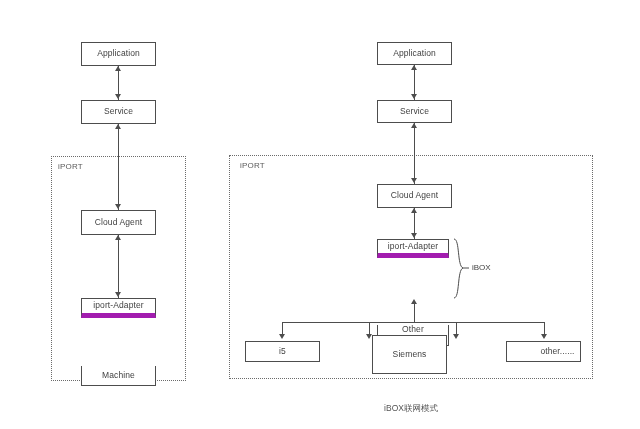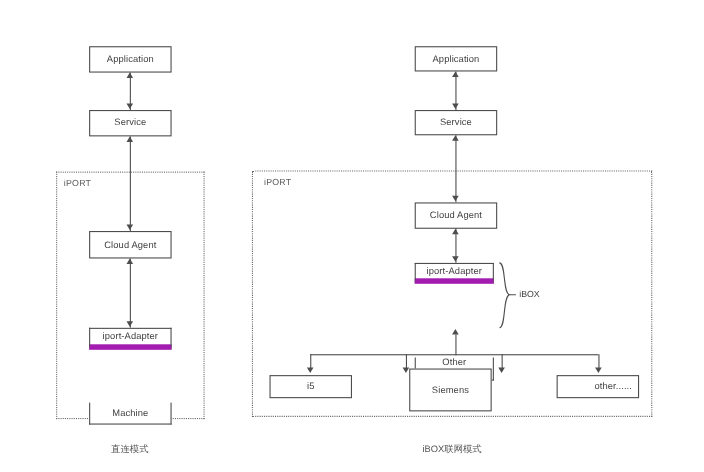--- a/index.html
+++ b/index.html
@@ -118,21 +118,20 @@
 
   <div class="node" style="left:81px; top:210px; width:75px; height:25px;">Cloud Agent</div>
 
   <div class="vline" style="left:118px; top:235px; height:63px;"></div>
   <div class="arrow-up" style="left:115px; top:235px;"></div>
   <div class="arrow-down" style="left:115px; top:292px;"></div>
 
   <div class="node stacked-top" style="left:81px; top:298px; width:75px; height:20px;">iport-Adapter</div>
   <div class="node stacked-bottom" style="left:81px; top:318px; width:75px; height:20px;">Machine</div>
 
-  <div class="caption" style="left:58px; top:403px; width:120px;">直连模式</div>
 
   <div class="group" style="left:229px; top:155px; width:364px; height:224px;"></div>
   <div class="group-label" style="left:240px; top:161px;">iPORT</div>
 
   <div class="node" style="left:377px; top:42px; width:75px; height:23px;">Application</div>
 
   <div class="vline" style="left:414px; top:65px; height:35px;"></div>
   <div class="arrow-up" style="left:411px; top:65px;"></div>
   <div class="arrow-down" style="left:411px; top:94px;"></div>
 

